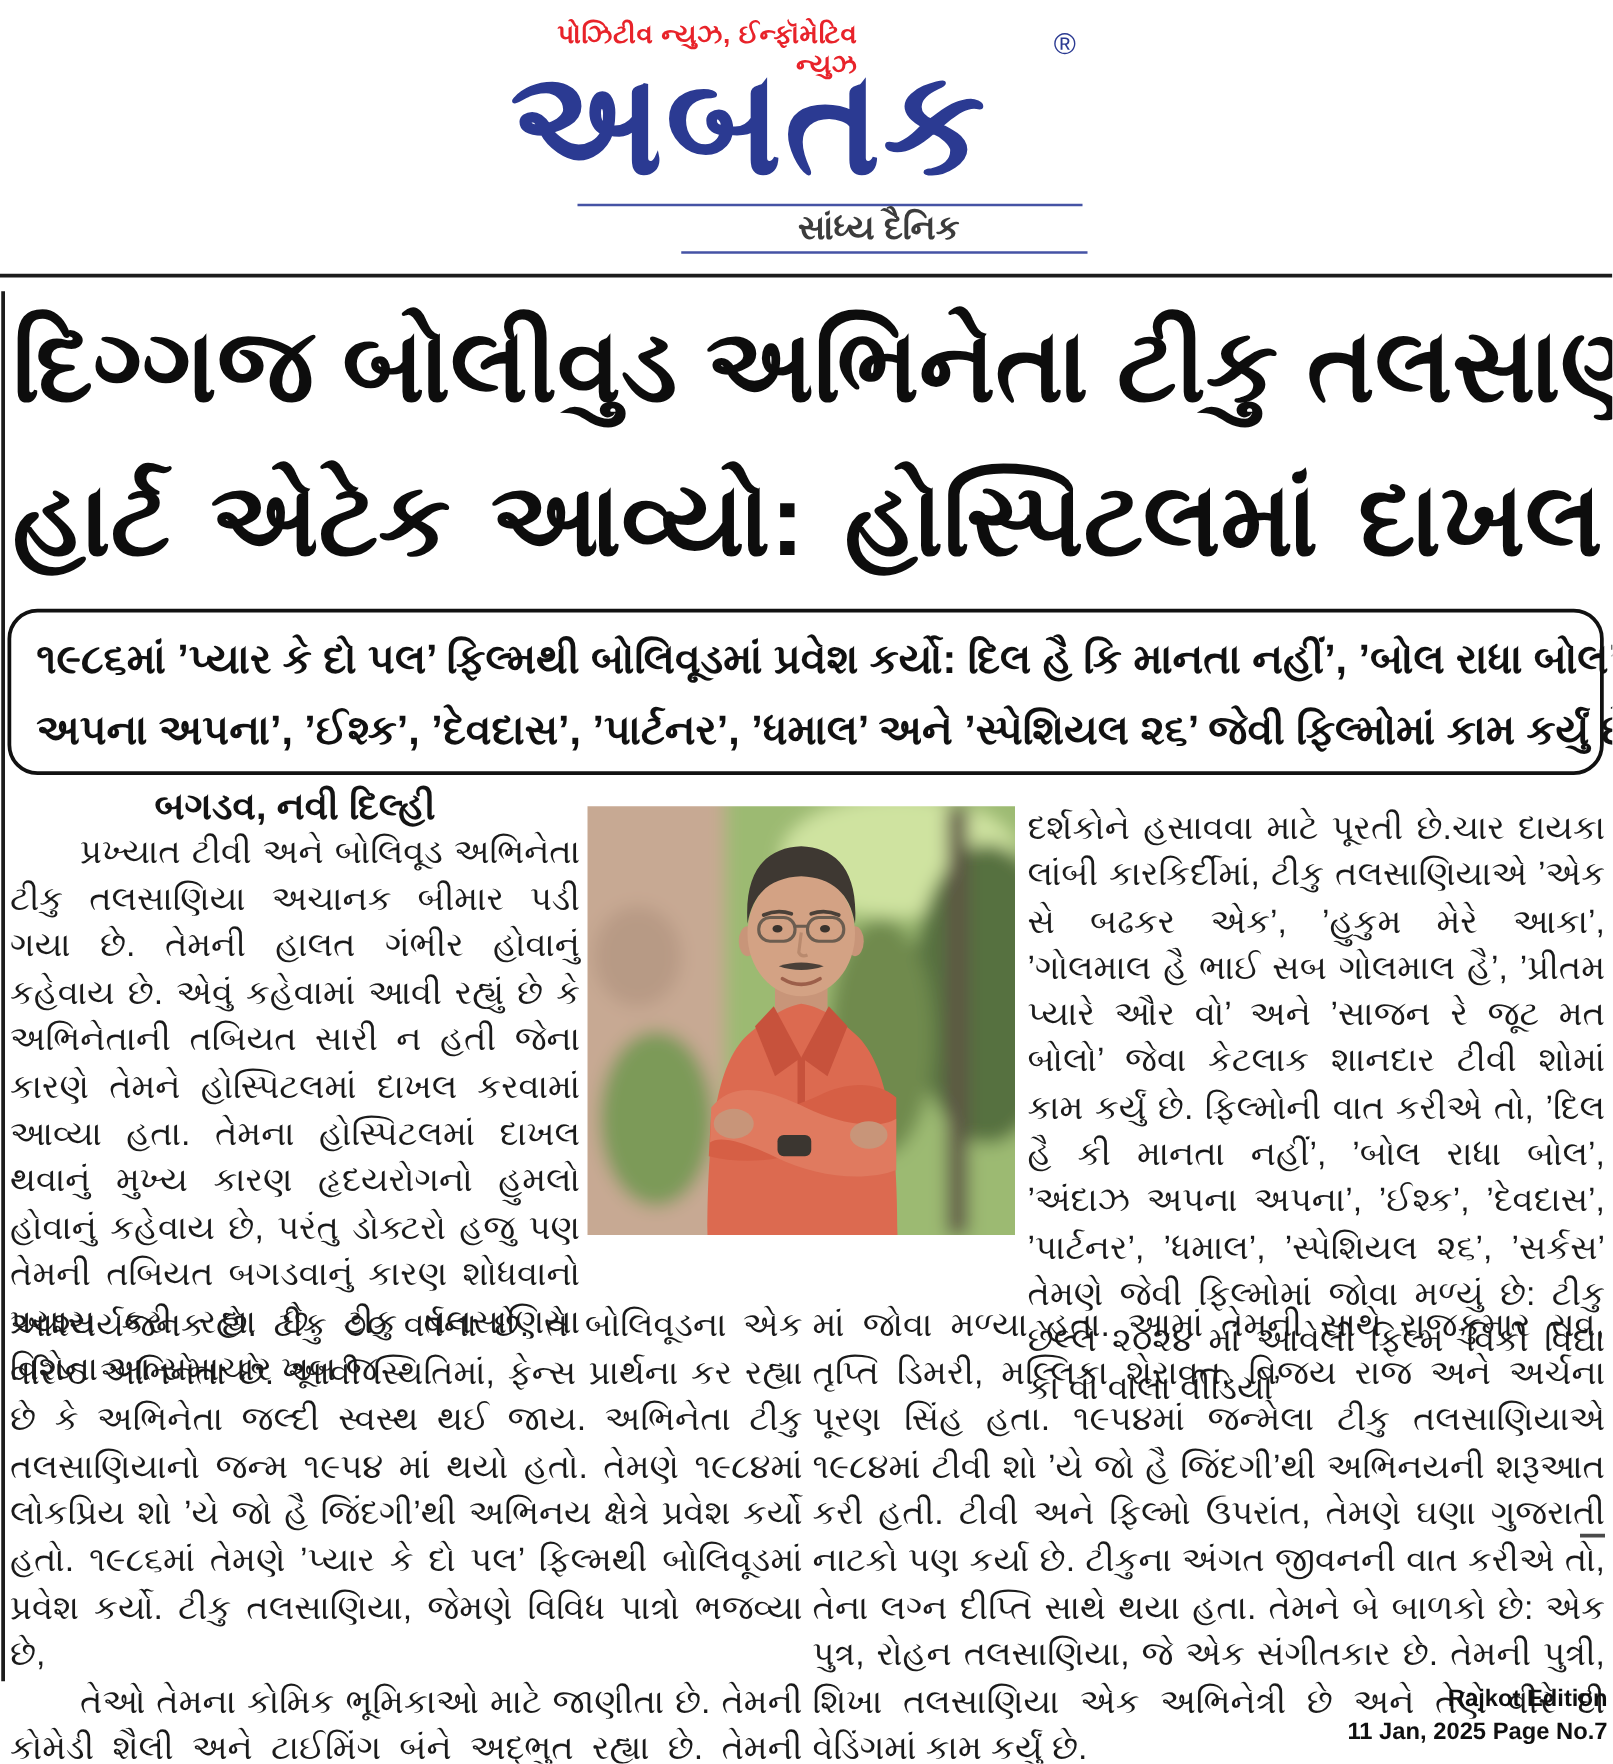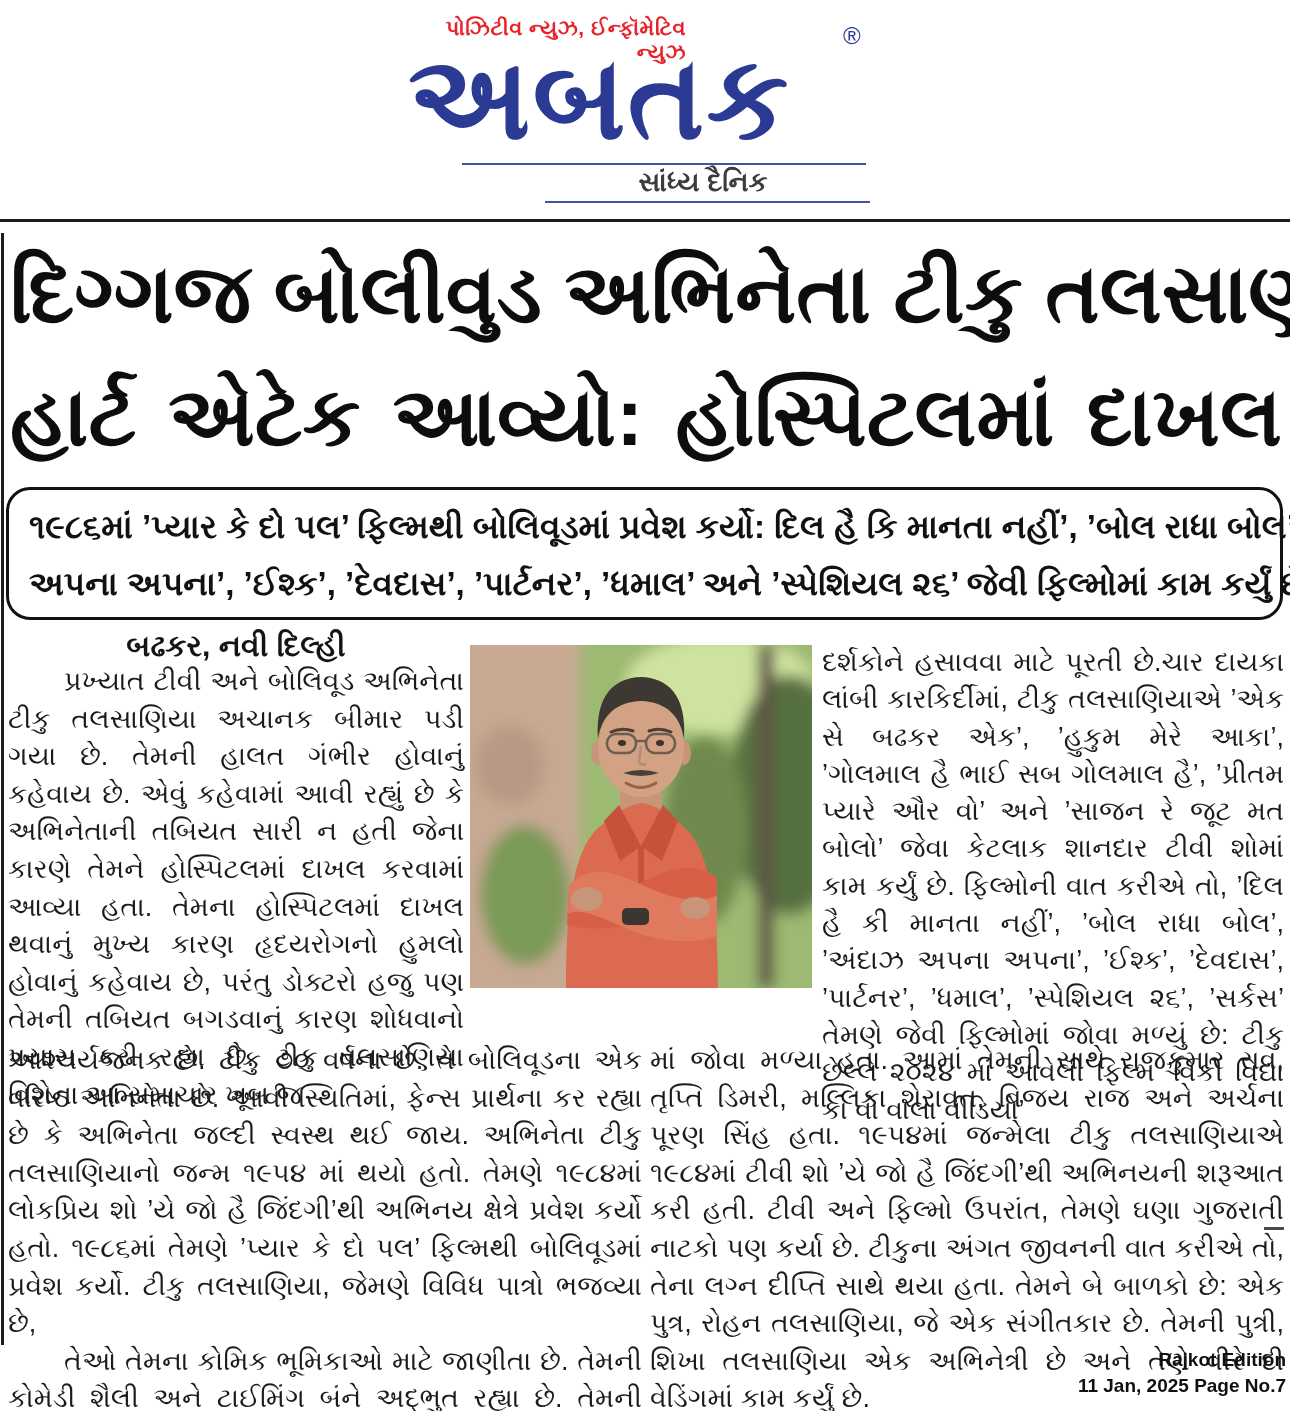--- a/index.html
+++ b/index.html
@@ -65,21 +65,21 @@
   <div class="abs left-rule"></div>
 
   <div class="abs headline hl1">દિગ્ગજ બોલીવુડ અભિનેતા ટીકુ તલસાણીયાને</div>
   <div class="abs headline hl2">હાર્ટ એટેક આવ્યો: હોસ્પિટલમાં દાખલ</div>
 
   <div class="abs subhead-box">
     <div class="subhead-line">૧૯૮૬માં ’પ્યાર કે દો પલ’ ફિલ્મથી બોલિવૂડમાં પ્રવેશ કર્યો: દિલ હૈ કિ માનતા નહીં’, ’બોલ રાધા બોલ’, ’અંદાઝ</div>
     <div class="subhead-line">અપના અપના’, ’ઈશ્ક’, ’દેવદાસ’, ’પાર્ટનર’, ’ધમાલ’ અને ’સ્પેશિયલ ૨૬’ જેવી ફિલ્મોમાં કામ કર્યું છે</div>
   </div>
 
-  <div class="abs byline">બઢકર, નવી દિલ્હી</div>
+  <div class="abs byline">બગડવ, નવી દિલ્હી</div>
 
   <div class="abs bodytext col-left-top indent">પ્રખ્યાત ટીવી અને બોલિવૂડ અભિનેતા ટીકુ તલસાણિયા અચાનક બીમાર પડી ગયા છે. તેમની હાલત ગંભીર હોવાનું કહેવાય છે. એવું કહેવામાં આવી રહ્યું છે કે અભિનેતાની તબિયત સારી ન હતી જેના કારણે તેમને હોસ્પિટલમાં દાખલ કરવામાં આવ્યા હતા. તેમના હોસ્પિટલમાં દાખલ થવાનું મુખ્ય કારણ હૃદયરોગનો હુમલો હોવાનું કહેવાય છે, પરંતુ ડોક્ટરો હજુ પણ તેમની તબિયત બગડવાનું કારણ શોધવાનો પ્રયાસ કરી રહ્યા છે. ટીકુ તલસાણિયા વિશેના આ સમાચાર ખૂબ જ</div>
 
   <div class="abs bodytext col-right-top">દર્શકોને હસાવવા માટે પૂરતી છે.ચાર દાયકા લાંબી કારકિર્દીમાં, ટીકુ તલસાણિયાએ ’એક સે બઢકર એક’, ’હુકુમ મેરે આકા’, ’ગોલમાલ હૈ ભાઈ સબ ગોલમાલ હૈ’, ’પ્રીતમ પ્યારે ઔર વો’ અને ’સાજન રે જૂટ મત બોલો’ જેવા કેટલાક શાનદાર ટીવી શોમાં કામ કર્યું છે. ફિલ્મોની વાત કરીએ તો, ’દિલ હૈ કી માનતા નહીં’, ’બોલ રાધા બોલ’, ’અંદાઝ અપના અપના’, ’ઈશ્ક’, ’દેવદાસ’, ’પાર્ટનર’, ’ધમાલ’, ’સ્પેશિયલ ૨૬’, ’સર્કસ’ તેમણે જેવી ફિલ્મોમાં જોવા મળ્યું છે: ટીકુ છેલ્લે ૨૦૨૪ માં આવેલી ફિલ્મ ’વિકી વિદ્યા કા વો વાલા વીડિયો’</div>
 
   <div class="abs bodytext col-left-bottom">
     <p>આશ્ચર્યજનક છે. ટીકુ ૭૦ વર્ષના છે. તે બોલિવૂડના એક વરિષ્ઠ અભિનેતા છે. આવી સ્થિતિમાં, ફેન્સ પ્રાર્થના કર રહ્યા છે કે અભિનેતા જલ્દી સ્વસ્થ થઈ જાય. અભિનેતા ટીકુ તલસાણિયાનો જન્મ ૧૯૫૪ માં થયો હતો. તેમણે ૧૯૮૪માં લોકપ્રિય શો ’યે જો હૈ જિંદગી’થી અભિનય ક્ષેત્રે પ્રવેશ કર્યો હતો. ૧૯૮૬માં તેમણે ’પ્યાર કે દો પલ’ ફિલ્મથી બોલિવૂડમાં પ્રવેશ કર્યો. ટીકુ તલસાણિયા, જેમણે વિવિધ પાત્રો ભજવ્યા છે,</p>
     <p class="indent">તેઓ તેમના કોમિક ભૂમિકાઓ માટે જાણીતા છે. તેમની કોમેડી શૈલી અને ટાઈમિંગ બંને અદ્ભુત રહ્યા છે. તેમની ડાયલોગ ડિલિવરી</p>
   </div>
 

